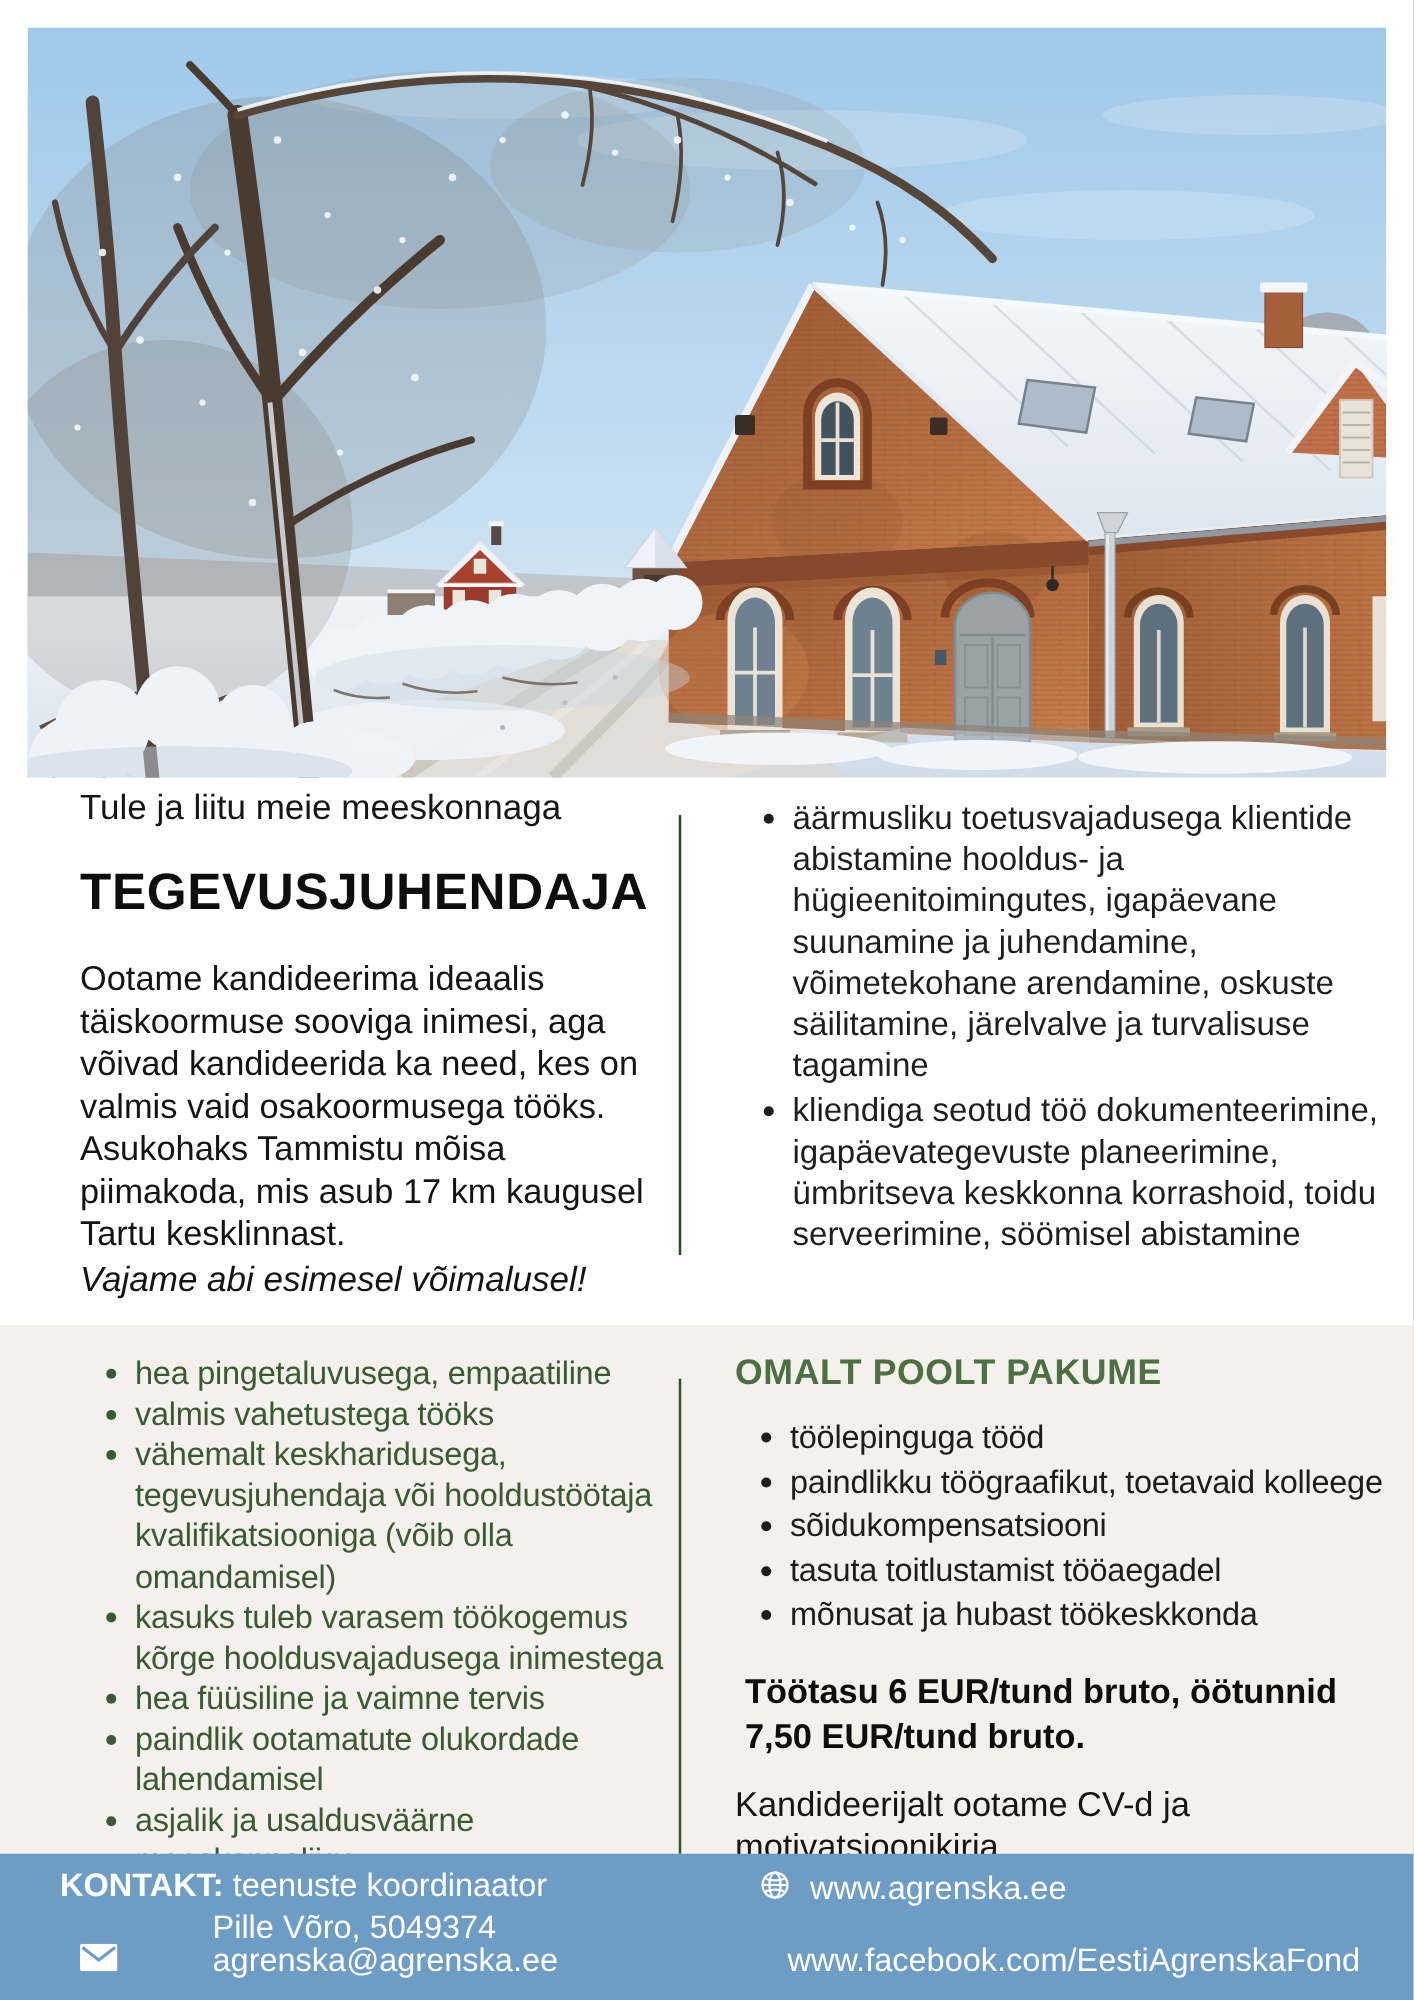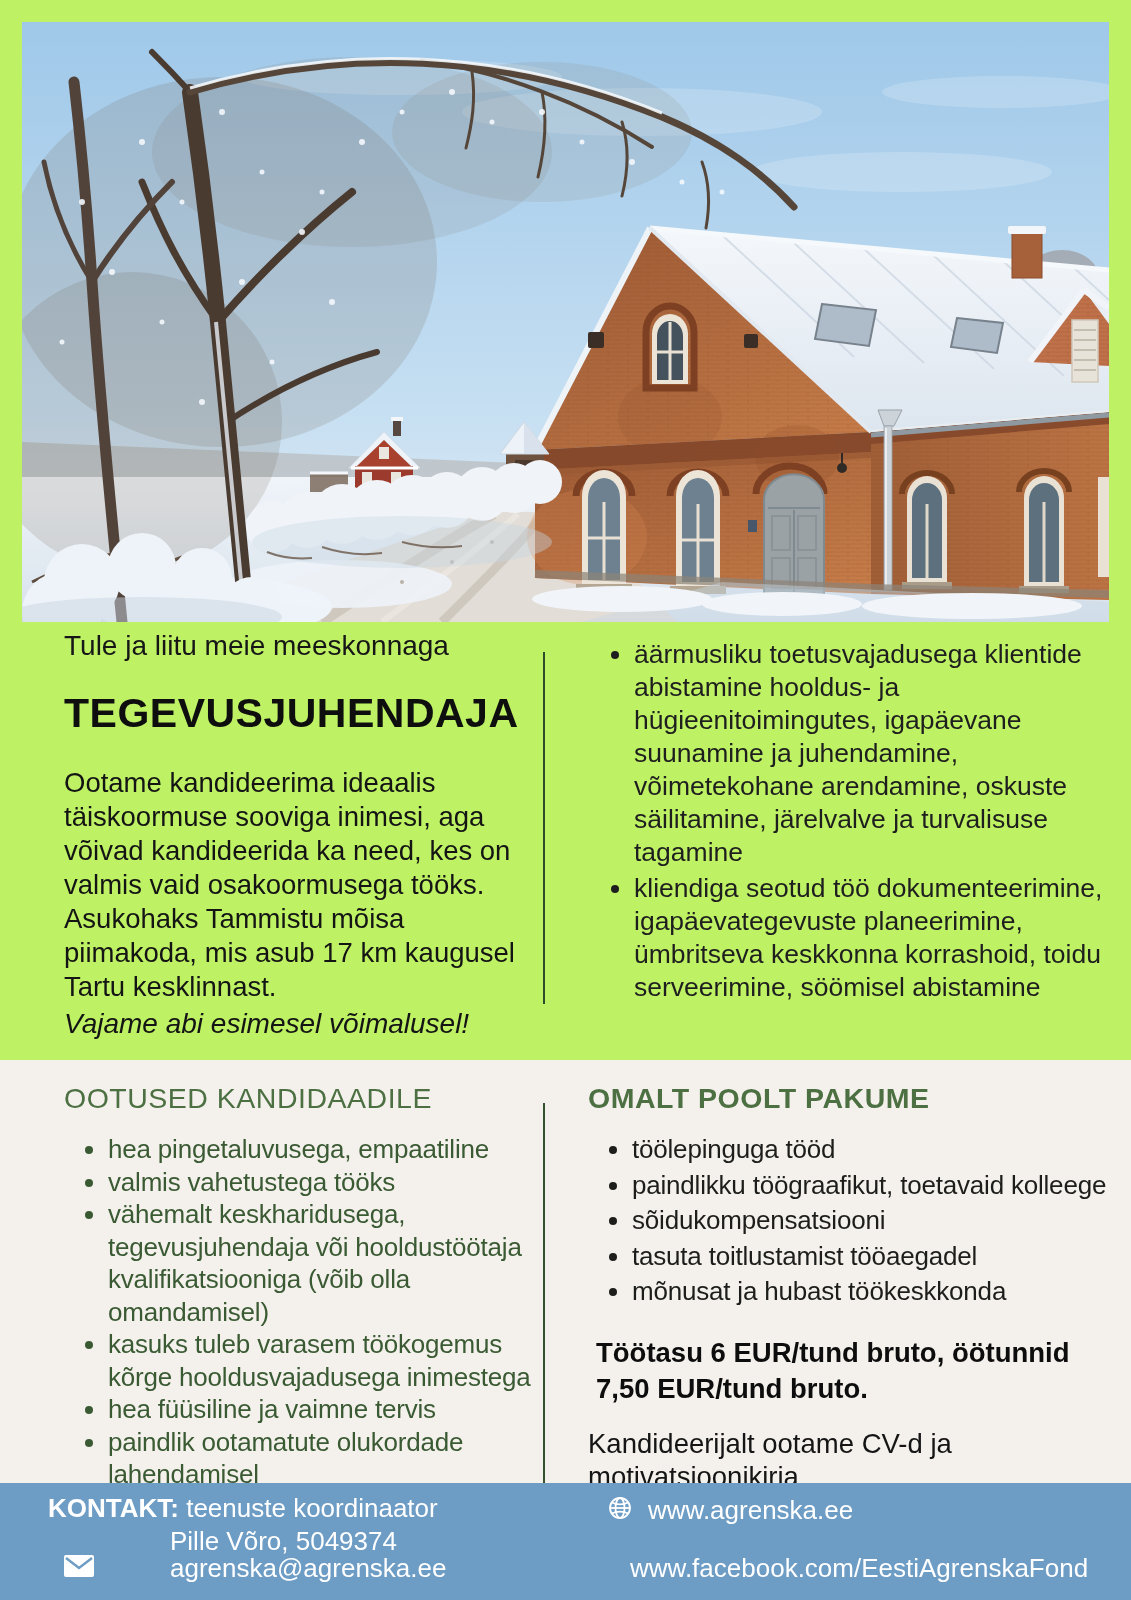--- a/index.html
+++ b/index.html
@@ -1,19 +1,19 @@
 <!DOCTYPE html>
 <html><head>
 <meta charset="utf-8">
 <style>
   html,body{margin:0;padding:0;}
   body{background:#888;}
   .page{
     position:relative;width:1131px;height:1600px;margin:0 auto;
-    background:#bef264;font-family:"Liberation Sans",sans-serif;overflow:hidden;
+    background:#ffffff;font-family:"Liberation Sans",sans-serif;overflow:hidden;
     -webkit-font-smoothing:antialiased;
   }
   .photo{position:absolute;left:22px;top:22px;width:1087px;height:600px;}
   .photo svg{display:block;}
 
   
   .kicker{position:absolute;left:64px;top:630px;font-size:28px;color:#161616;}
   .job-title{position:absolute;left:64px;top:690px;font-size:41px;font-weight:800;letter-spacing:.5px;color:#0e0e0e;}
   .intro-body{position:absolute;left:64px;top:766px;width:470px;font-size:27.5px;line-height:34px;color:#141414;}
   .intro-note{position:absolute;left:64px;top:1008px;font-size:28px;font-style:italic;color:#141414;}
@@ -353,21 +353,20 @@
 
   <div class="tasks">
     <ul>
         <li>äärmusliku toetusvajadusega klientide abistamine hooldus- ja hügieenitoimingutes, igapäevane suunamine ja juhendamine, võimetekohane arendamine, oskuste säilitamine, järelvalve ja turvalisuse tagamine</li>
         <li>kliendiga seotud töö dokumenteerimine, igapäevategevuste planeerimine, ümbritseva keskkonna korrashoid, toidu serveerimine, söömisel abistamine</li>
       </ul>
   </div>
 
   <div class="section-cream">
     <div class="expectations">
-      <h2>OOTUSED KANDIDAADILE</h2>
       <ul>
           <li>hea pingetaluvusega, empaatiline</li>
           <li>valmis vahetustega tööks</li>
           <li>vähemalt keskharidusega, tegevusjuhendaja või hooldustöötaja kvalifikatsiooniga (võib olla omandamisel)</li>
           <li>kasuks tuleb varasem töökogemus kõrge hooldusvajadusega inimestega</li>
           <li>hea füüsiline ja vaimne tervis</li>
           <li>paindlik ootamatute olukordade lahendamisel</li>
           <li>asjalik ja usaldusväärne meeskonnaliige</li>
         </ul>
     </div>

